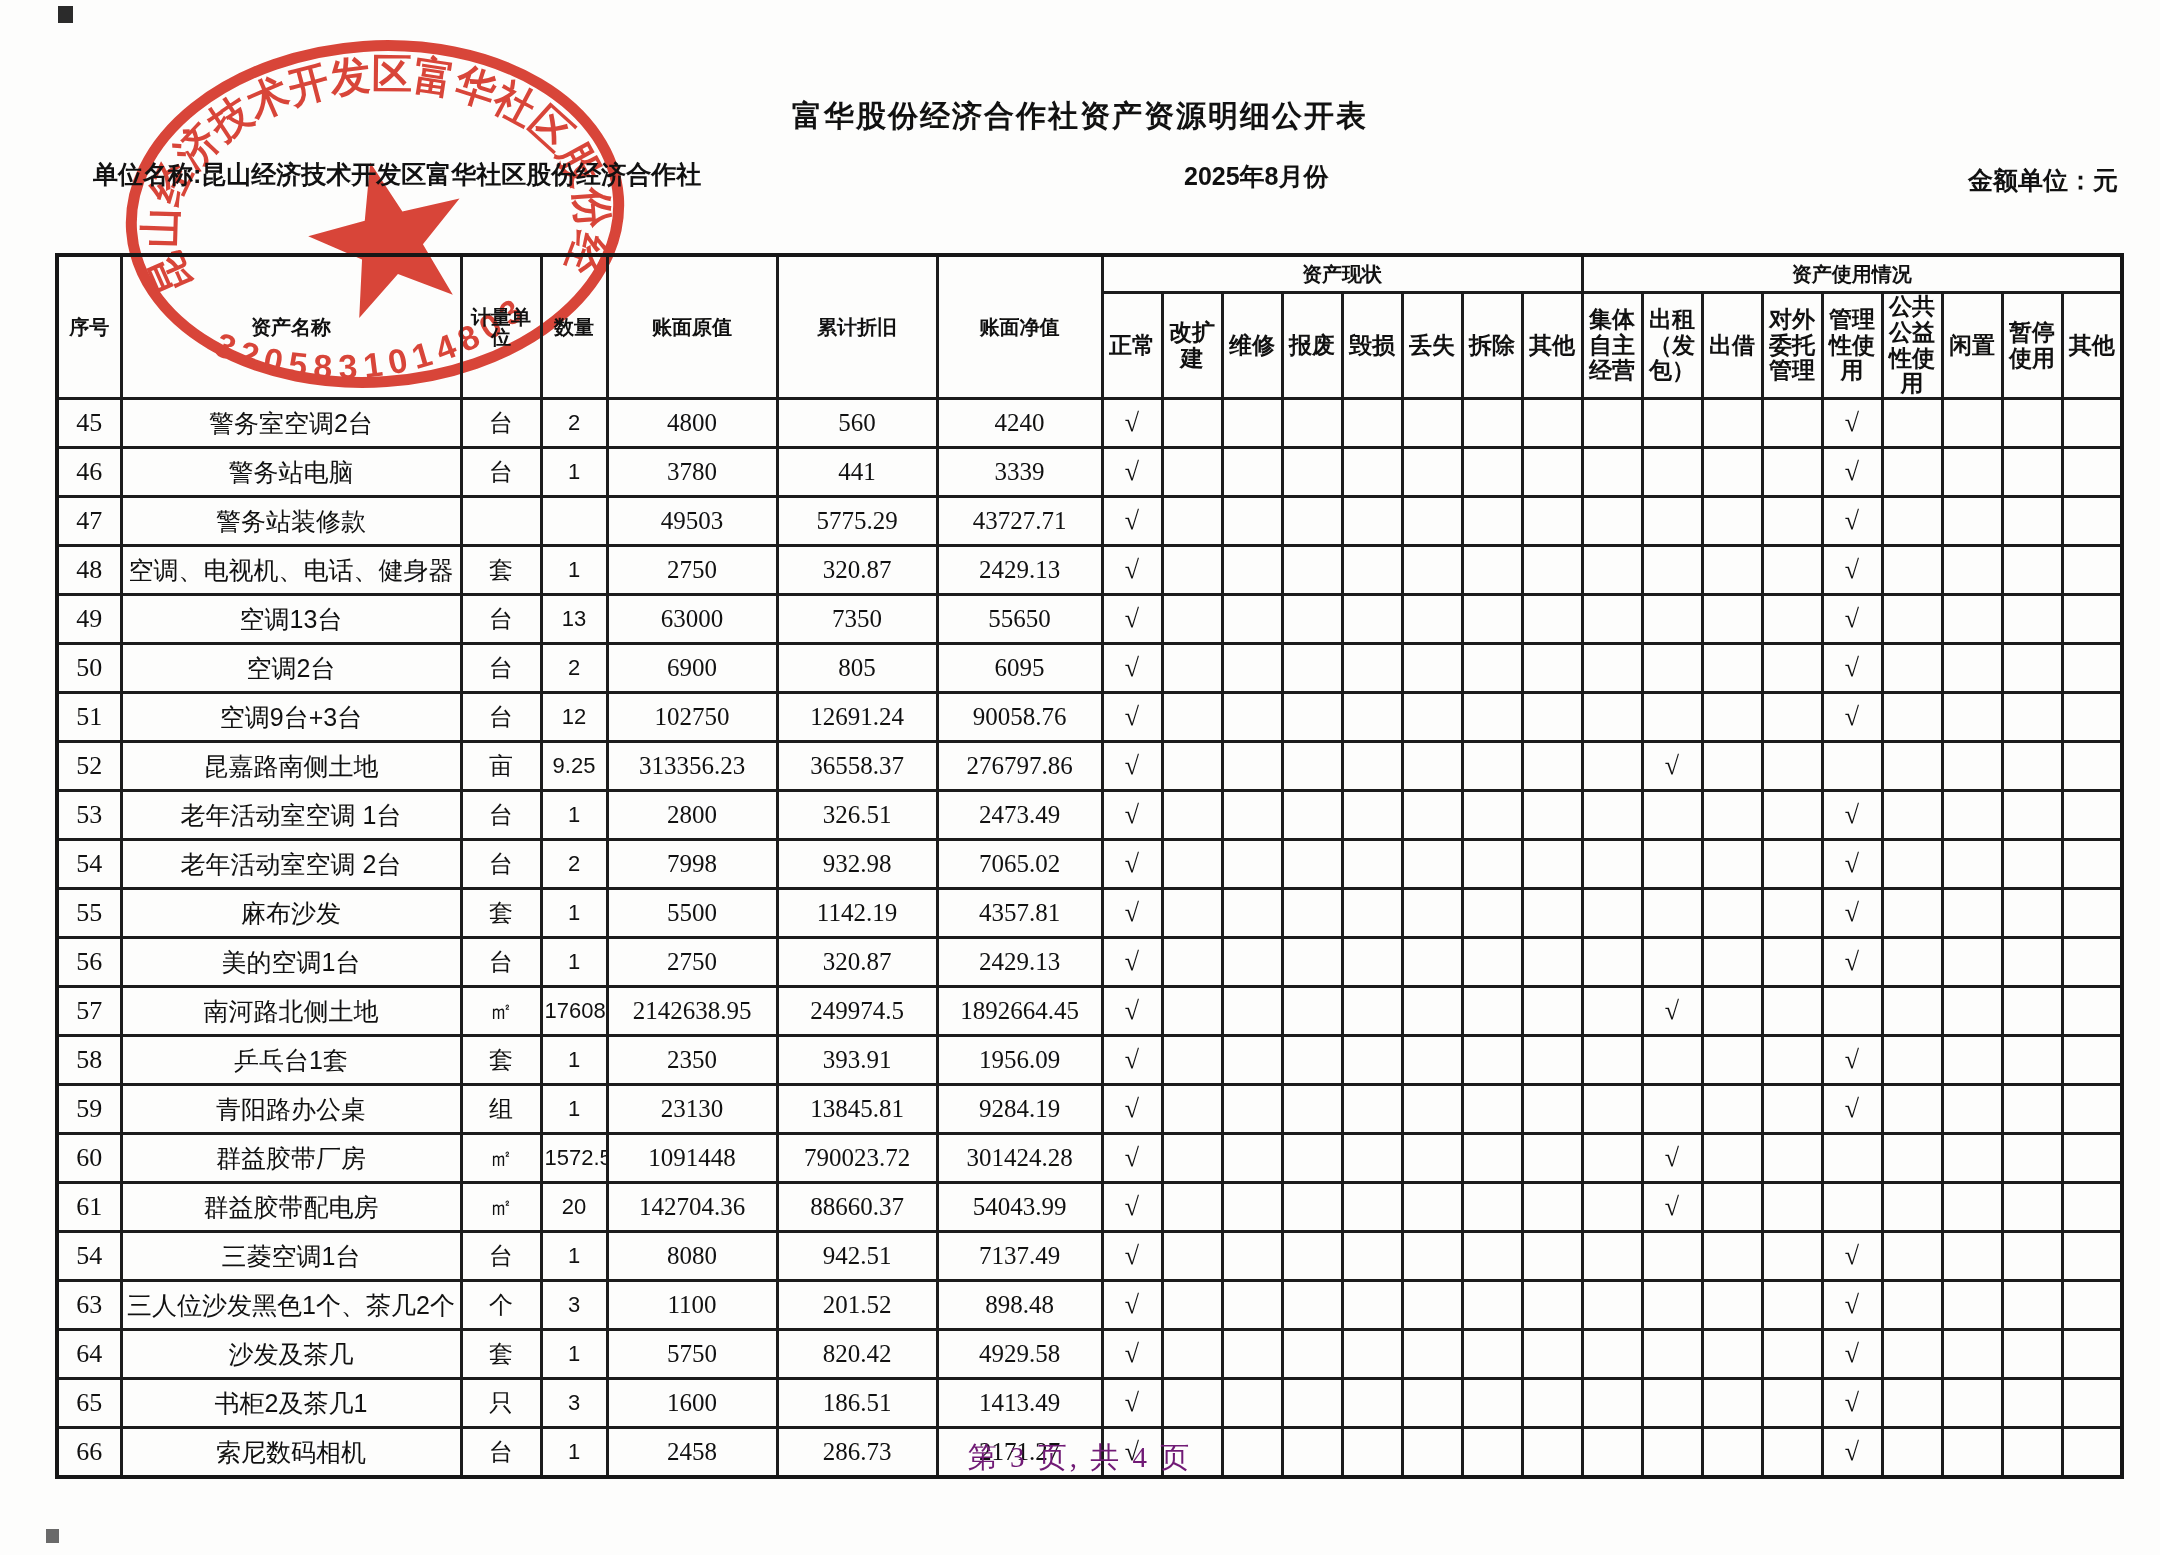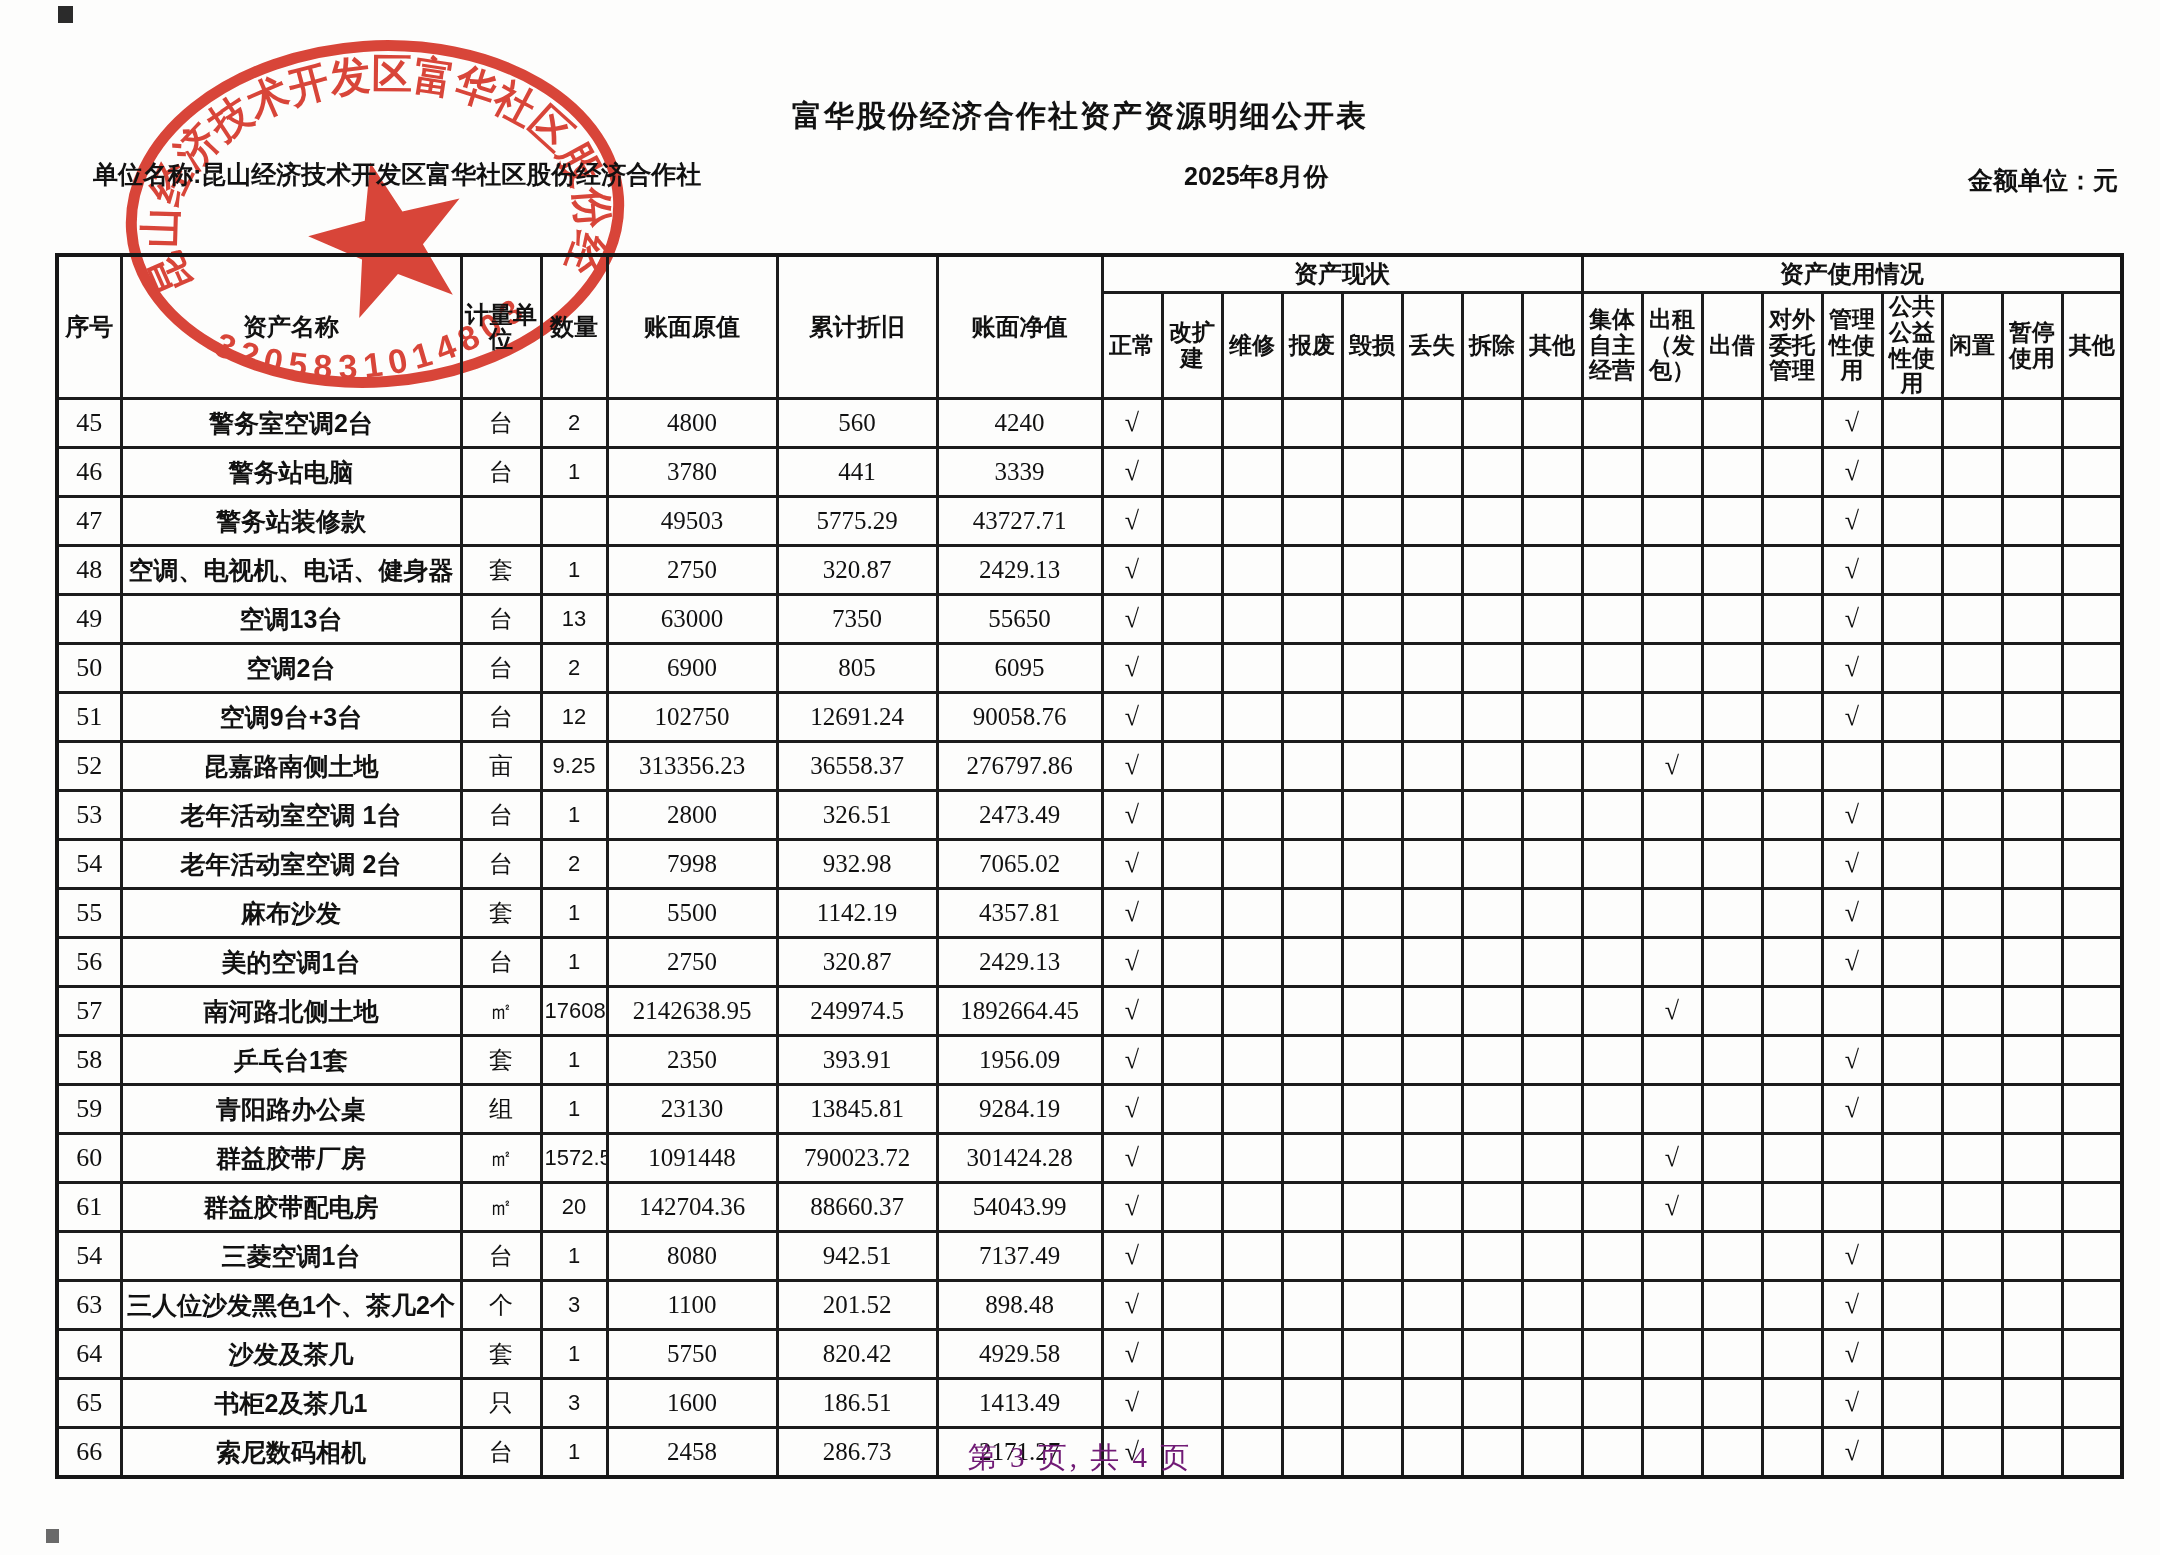--- a/index.html
+++ b/index.html
@@ -21,25 +21,25 @@
 
   table.asset-table{
     position:absolute;left:55px;top:253px;width:2065px;
     border-collapse:collapse;table-layout:fixed;
     border:4px solid #161616;
   }
   .asset-table th,.asset-table td{
     border:3px solid #1c1c1c;text-align:center;vertical-align:middle;
     padding:0 2px;overflow:hidden;
   }
-  .asset-table thead tr.group-row th{height:34px;font-size:24px;font-weight:600;line-height:1.0;}
+  .asset-table thead tr.group-row th{height:34px;font-size:20px;font-weight:600;line-height:1.0;}
   .asset-table thead tr.sub-row th{height:102px;font-size:23px;font-weight:600;line-height:1.12;}
   .asset-table thead th.span-col{font-size:25px;}
   .asset-table tbody td{height:46px;font-size:24px;}
-  .asset-table tbody td.asset-name-cell{font-weight:700;font-size:25px;}
+  .asset-table tbody td.asset-name-cell{font-weight:400;font-size:25px;}
   .asset-table tbody td.serial-cell{font-family:"Liberation Serif",serif;font-size:26px;}
   .asset-table tbody td.num{font-family:"Liberation Serif",serif;font-size:25px;letter-spacing:0;}
   .asset-table tbody td.quantity-cell{font-size:22px;}
   .asset-table tbody td.check{font-family:"Liberation Serif",serif;font-size:26px;font-weight:400;}
 
   .page-footer{
     position:absolute;left:0;top:1438px;width:100%;text-align:center;
     font-family:"Liberation Serif",serif;font-size:29px;letter-spacing:3px;color:#701a75;
   }
 

